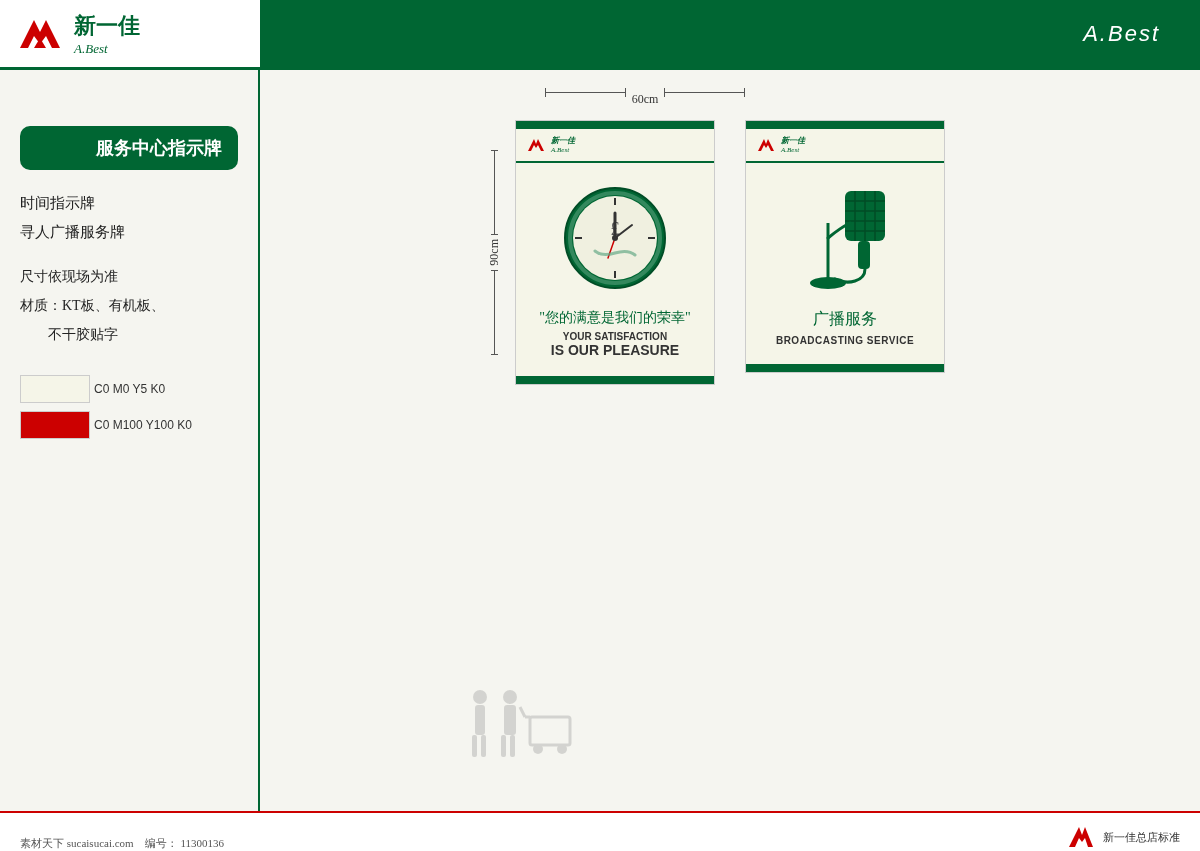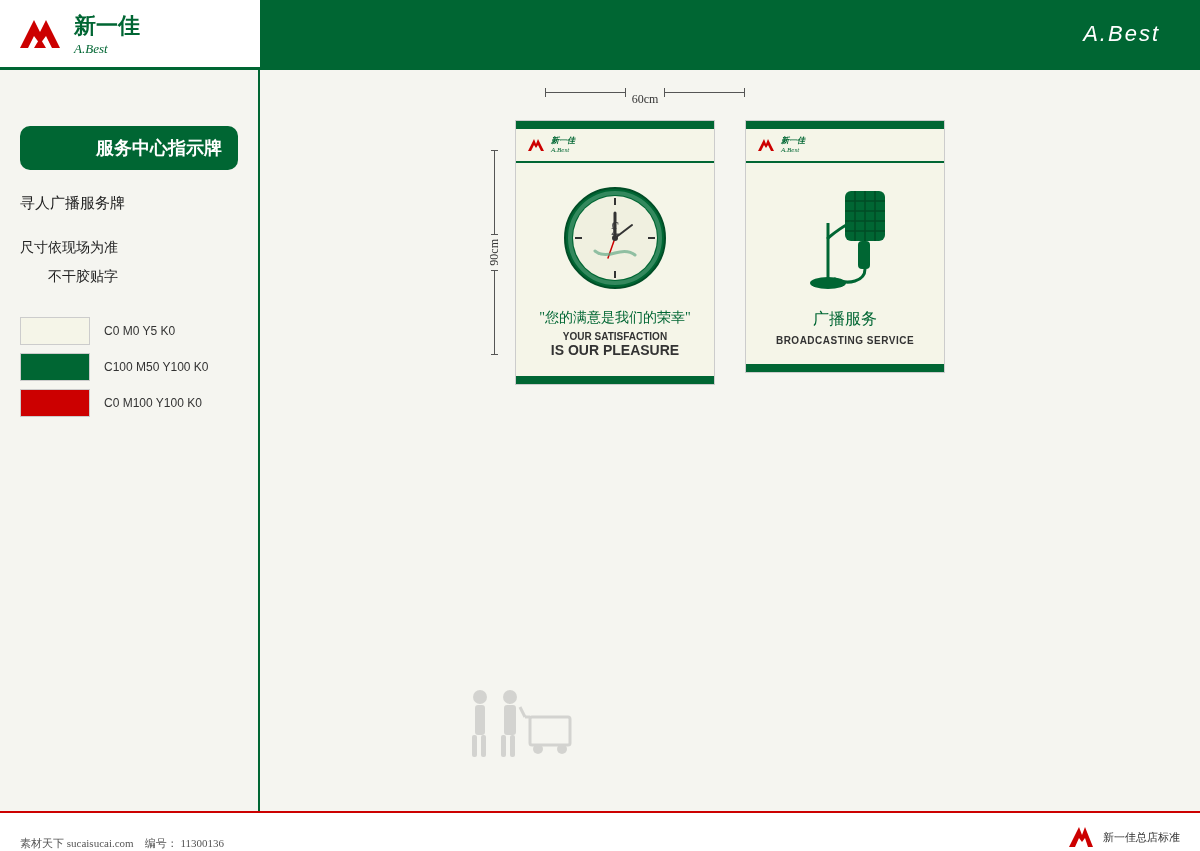--- a/index.html
+++ b/index.html
@@ -113,21 +113,21 @@
     }
 
     
     .color-swatches {
       margin-top: 10px;
     }
     .swatch-row {
       display: flex;
       align-items: center;
       margin-bottom: 8px;
-      gap: 14px;
+      gap: 4px;
     }
     .swatch-box {
       width: 70px;
       height: 28px;
       border: 1px solid #ccc;
       flex-shrink: 0;
     }
     .swatch-label {
       font-size: 12px;
       color: #333;
@@ -297,34 +297,32 @@
   </div>
 </div>
 
 <div class="main-content">
 
   <div class="sidebar">
     <div class="sidebar-title-box">
       <span class="sidebar-title">服务中心指示牌</span>
     </div>
     <ul class="sidebar-items">
+      <li>时间指示牌</li>
       <li>寻人广播服务牌</li>
     </ul>
     <div class="sidebar-specs">
       <p>尺寸依现场为准</p>
+      <p>材质：KT板、有机板、</p>
       <p style="padding-left:2em;">不干胶贴字</p>
     </div>
     <div class="color-swatches">
       <div class="swatch-row">
         <div class="swatch-box" style="background:#f5f5e8;"></div>
         <span class="swatch-label">C0  M0  Y5  K0</span>
-      </div>
-      <div class="swatch-row">
-        <div class="swatch-box" style="background:#006633;"></div>
-        <span class="swatch-label">C100 M50 Y100 K0</span>
       </div>
       <div class="swatch-row">
         <div class="swatch-box" style="background:#cc0000;"></div>
         <span class="swatch-label">C0 M100 Y100 K0</span>
       </div>
     </div>
   </div>
 
   <div class="sign-area">
 

